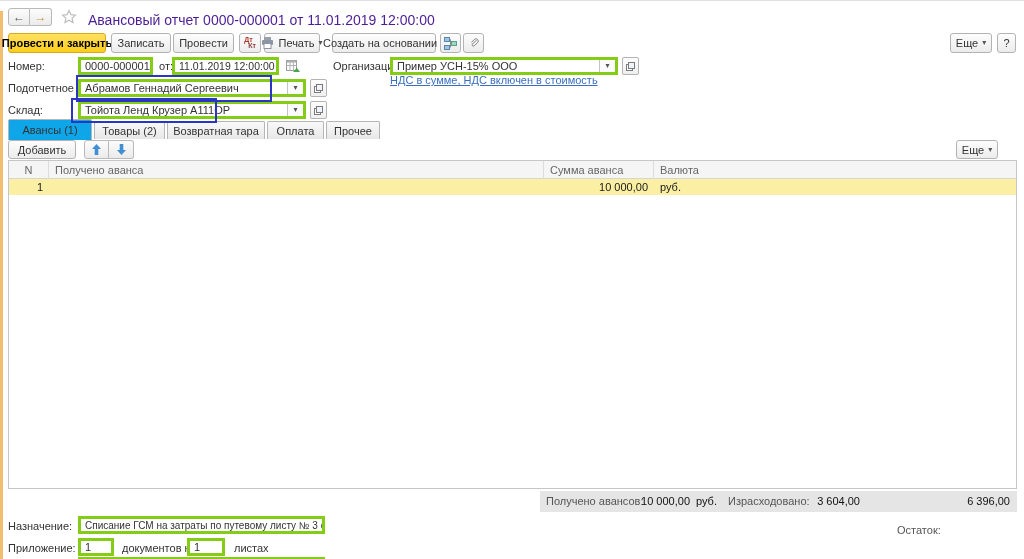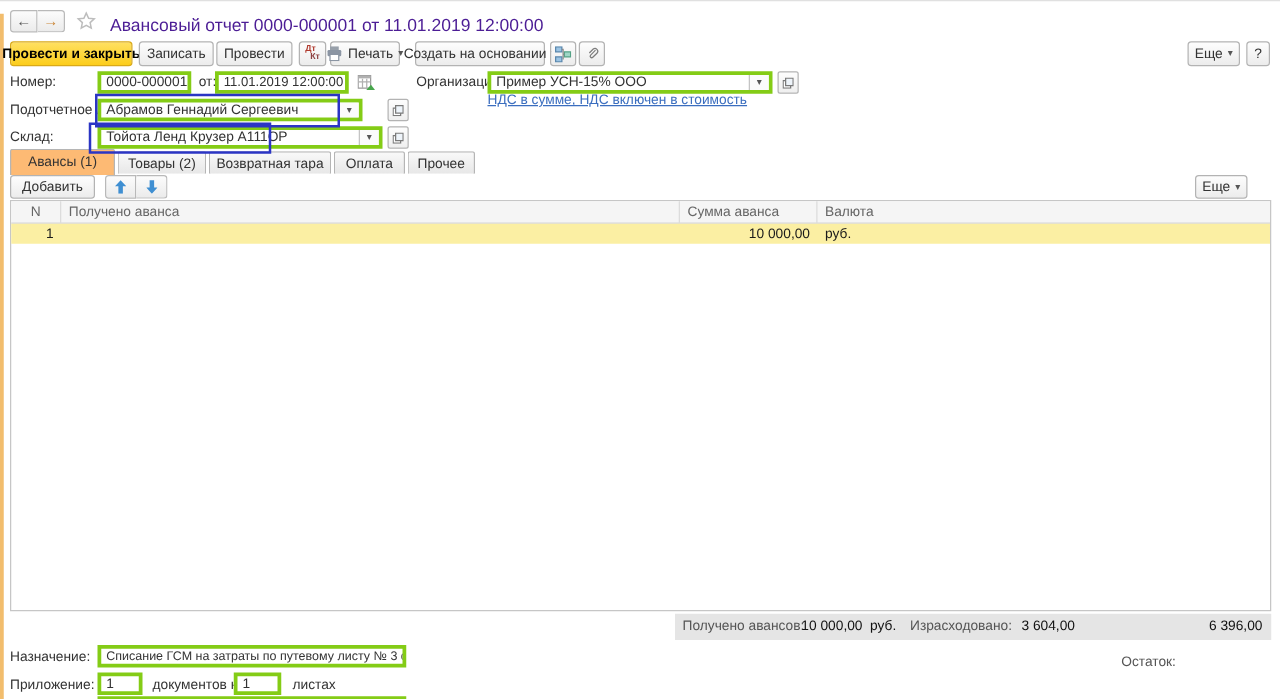--- a/index.html
+++ b/index.html
@@ -26,21 +26,21 @@
   .navbtn{width:22px;height:18px;box-sizing:border-box;border:1px solid #b9b9b9;
        background:linear-gradient(#fcfcfc,#ebebeb);display:flex;align-items:center;
        justify-content:center;font-size:12px;}
   .navbtn.back{border-radius:3px 0 0 3px;color:#555;}
   .navbtn.fwd{border-radius:0 3px 3px 0;border-left:none;color:#cc8a3d;}
   .title{position:absolute;left:88px;top:11px;font-size:14px;color:#4c1d95;white-space:nowrap;text-align:right;}
   .link{position:absolute;font-size:11px;color:#3b6ebf;text-decoration:underline;white-space:nowrap;cursor:pointer;}
   .tab{position:absolute;top:120px;height:18px;box-sizing:border-box;border:1px solid #b5b5b5;
        border-bottom:none;border-radius:2px 2px 0 0;background:linear-gradient(#f9f9f9,#e7e7e7);
        display:flex;align-items:center;justify-content:center;font-size:11px;color:#333;}
-  .tab.active{top:118px;height:21px;background:#fdba74;z-index:2;}
+  .tab.active{top:118px;height:21px;background:#0ea5e9;z-index:2;}
   .annot{position:absolute;border:2px solid #2b35c4;pointer-events:none;z-index:6;}
   .tablewrap{position:absolute;left:8px;top:159px;width:1009px;height:329px;
        box-sizing:border-box;border:1px solid #c6c6c6;background:#fff;}
   .thead{position:absolute;left:0;top:0;width:100%;height:18px;box-sizing:border-box;
        background:#f5f5f5;border-bottom:1px solid #d5d5d5;color:#666;}
   .th{position:absolute;top:0;height:18px;box-sizing:border-box;display:flex;align-items:center;
        padding:0 6px;border-right:1px solid #dcdcdc;overflow:hidden;}
   .trow{position:absolute;left:0;top:18px;width:100%;height:16px;background:#fbefa3;}
   .td{position:absolute;top:0;height:16px;box-sizing:border-box;display:flex;align-items:center;
        padding:0 6px;white-space:nowrap;overflow:hidden;color:#1a1a1a;}
@@ -157,21 +157,21 @@
     <span>
         <svg width="9" height="9" viewBox="0 0 9 9">
           <rect x="0.5" y="2.5" width="6" height="6" fill="#fff" stroke="#7a7a7a"></rect>
           <rect x="2.5" y="0.5" width="6" height="6" fill="#eef4fa" stroke="#7a7a7a"></rect>
         </svg>
       </span>
   </div>
   <div class="link" style="left:390px;top:73px;">НДС в сумме, НДС включен в стоимость</div>
 
   <div class="lbl" style="left:8px;top:81px;">Подотчетное лицо:</div>
-  <div class="input" style="left:78px;top:78px;width:212px;">
+  <div class="input" style="left:78px;top:78px;width:228px;">
     <span class="txt">Абрамов Геннадий Сергеевич</span>
     <span class="seg">
         <span class="caret">▾</span>
       </span>
   </div>
   <div class="sqbtn" style="left:310px;top:78px;">
     <span>
         <svg width="9" height="9" viewBox="0 0 9 9">
           <rect x="0.5" y="2.5" width="6" height="6" fill="#fff" stroke="#7a7a7a"></rect>
           <rect x="2.5" y="0.5" width="6" height="6" fill="#eef4fa" stroke="#7a7a7a"></rect>

